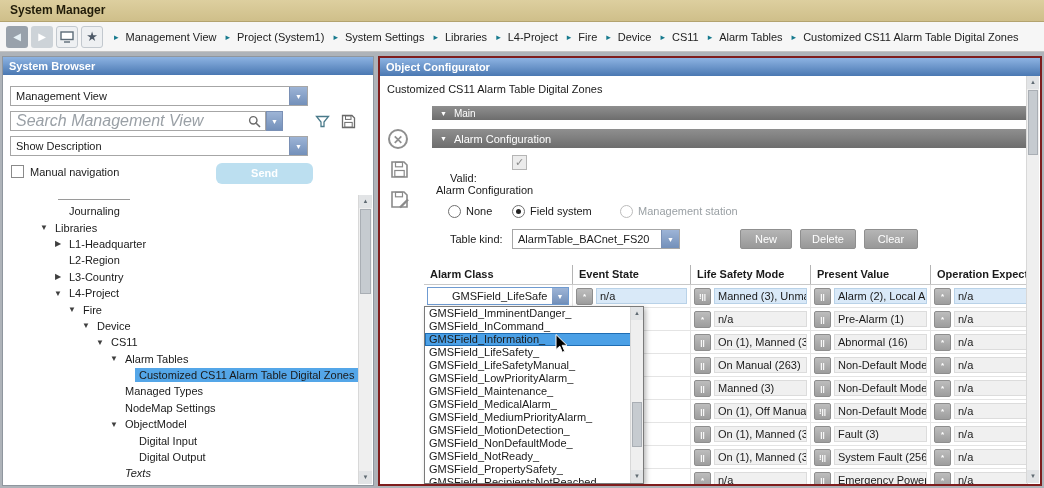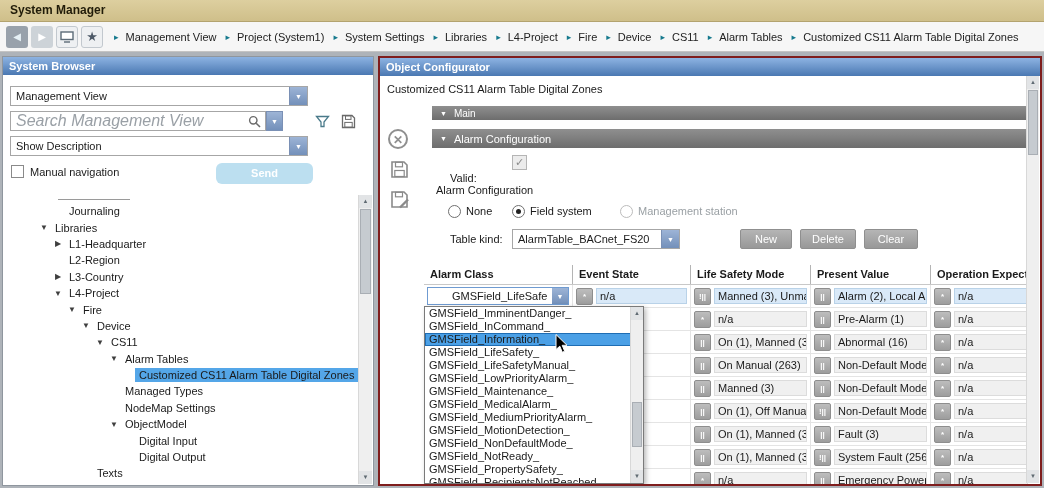--- a/index.html
+++ b/index.html
@@ -291,21 +291,21 @@
           <span class="tl">ObjectModel</span>
         </div>
       <div class="titem" style="padding-left:118px;">
           <span class="tw n"></span>
           <span class="tl">Digital Input</span>
         </div>
       <div class="titem" style="padding-left:118px;">
           <span class="tw n"></span>
           <span class="tl">Digital Output</span>
         </div>
-      <div class="titem" style="padding-left:76px;">
+      <div class="titem" style="padding-left:104px;font-style:italic;">
           <span class="tw n"></span>
           <span class="tl">Texts</span>
         </div>
     </div>
 
     <div class="sb" id="tree-sb">
       <div class="sb-up"></div>
       <div class="sb-thumb"></div>
       <div class="sb-down"></div>
     </div>

